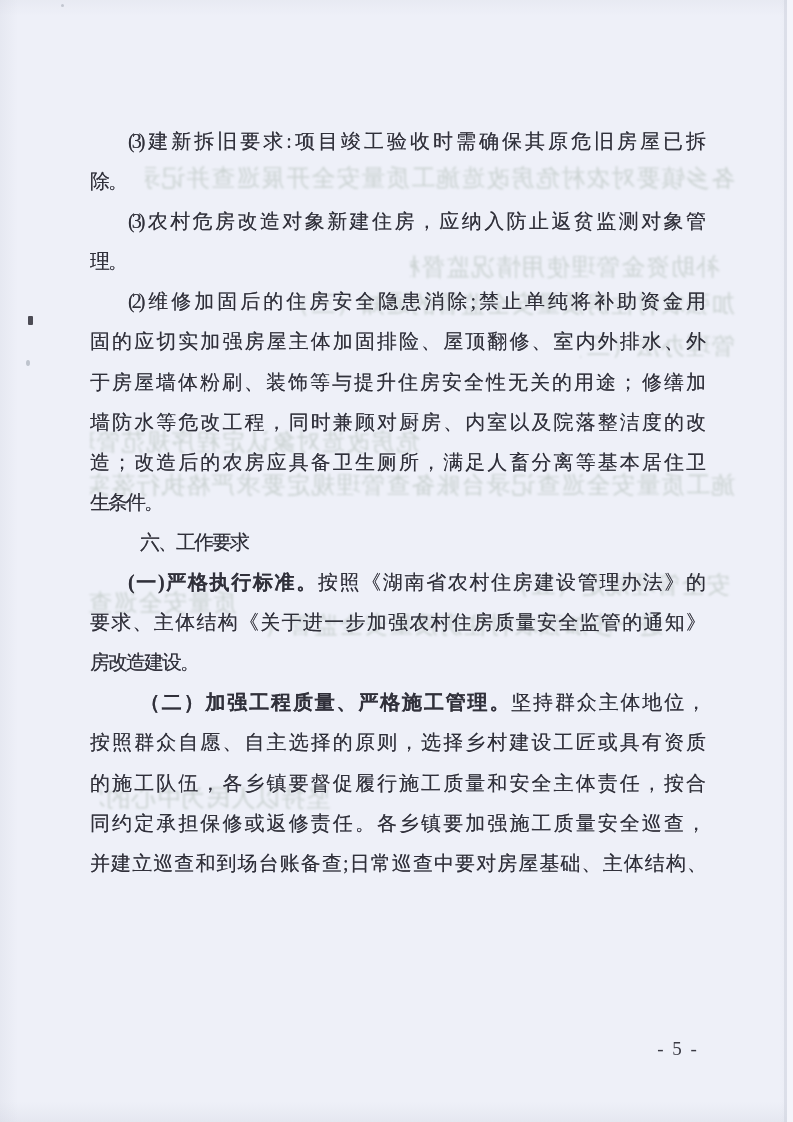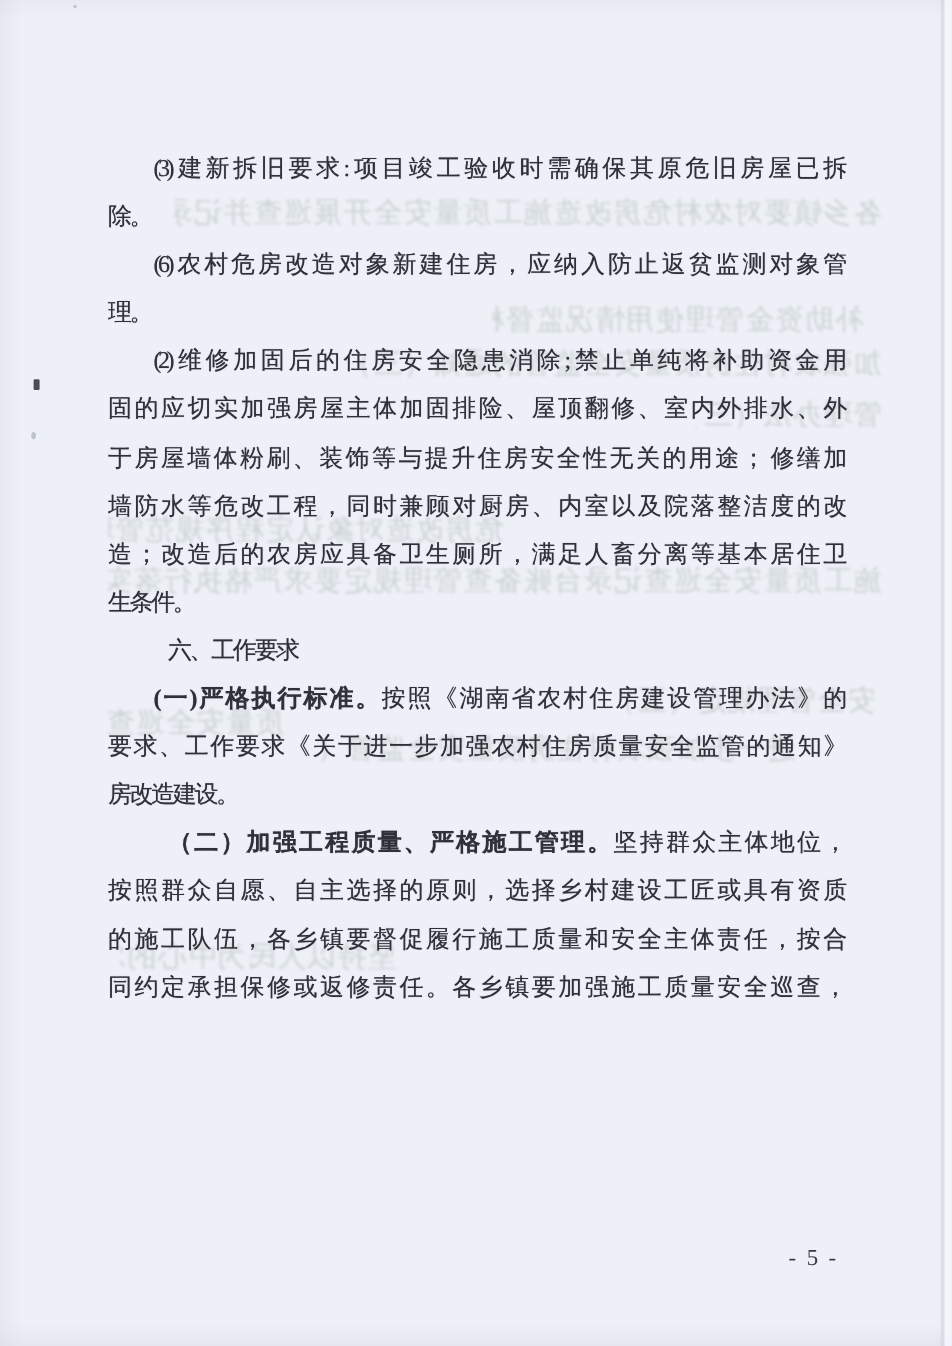--- a/index.html
+++ b/index.html
@@ -99,35 +99,36 @@
 <div class="bleed" style="top:427px; left:90px; width:330px;">危房改造对象认定程序规范管理</div>
 <div class="bleed" style="top:470px; left:90px; width:645px;">施工质量安全巡查记录台账备查管理规定要求严格执行落实</div>
 <div class="bleed" style="top:570px; left:500px; width:230px;">安全管理规定（五）</div>
 <div class="bleed" style="top:588px; left:82px; width:155px;">质量安全巡查</div>
 <div class="bleed" style="top:610px; left:268px; width:395px;">进一步加强农村住房质量安全监管（五）</div>
 <div class="bleed" style="top:783px; left:100px; width:230px;">坚持以人民为中心的发展</div>
 
 <div class="text-block">
   <div class="ln i-half j t3"><b></b><span>(3)建新拆旧要求:项目竣工验收时需确保其原危旧房屋已拆</span></div>
   <div class="ln"><b></b><span>除。</span></div>
-  <div class="ln i-half j t3"><b></b><span>(6)农村危房改造对象新建住房，应纳入防止返贫监测对象管</span></div>
+  <div class="ln i-half j t3"><b></b><span>(3)农村危房改造对象新建住房，应纳入防止返贫监测对象管</span></div>
   <div class="ln"><b></b><span>理。</span></div>
   <div class="ln i-half j t3"><b></b><span>(2)维修加固后的住房安全隐患消除;禁止单纯将补助资金用</span></div>
   <div class="ln j t3"><b></b><span>固的应切实加强房屋主体加固排险、屋顶翻修、室内外排水、外</span></div>
   <div class="ln j t3"><b></b><span>于房屋墙体粉刷、装饰等与提升住房安全性无关的用途； 修缮加</span></div>
   <div class="ln j t3"><b></b><span>墙防水等危改工程，同时兼顾对厨房、内室以及院落整洁度的改</span></div>
   <div class="ln j t3"><b></b><span>造；改造后的农房应具备卫生厕所，满足人畜分离等基本居住卫</span></div>
   <div class="ln"><b></b><span>生条件。</span></div>
   <div class="ln i-full"><b></b><span>六、工作要求</span></div>
   <div class="ln i-half j t3"><b>(一)严格执行标准。</b><span>按照《湖南省农村住房建设管理办法》的</span></div>
-  <div class="ln j t3"><b></b><span>要求、工作要求《关于进一步加强农村住房质量安全监管的通知》</span></div>
+  <div class="ln j t3"><b></b><span>要求、主体结构《关于进一步加强农村住房质量安全监管的通知》</span></div>
   <div class="ln"><b></b><span>房改造建设。</span></div>
   <div class="ln i-full j t3"><b>（二）加强工程质量、严格施工管理。</b><span>坚持群众主体地位，</span></div>
   <div class="ln j t3"><b></b><span>按照群众自愿、自主选择的原则，选择乡村建设工匠或具有资质</span></div>
   <div class="ln j t3"><b></b><span>的施工队伍，各乡镇要督促履行施工质量和安全主体责任，按合</span></div>
   <div class="ln j t3"><b></b><span>同约定承担保修或返修责任。各乡镇要加强施工质量安全巡查，</span></div>
+  <div class="ln j t4"><b></b><span>并建立巡查和到场台账备查;日常巡查中要对房屋基础、主体结构、</span></div>
 </div>
 
 <div class="page-number">- 5 -</div>
 
 <div class="artifact a1"></div>
 <div class="artifact a2"></div>
 <div class="artifact a3"></div>
 
 </body></html>

